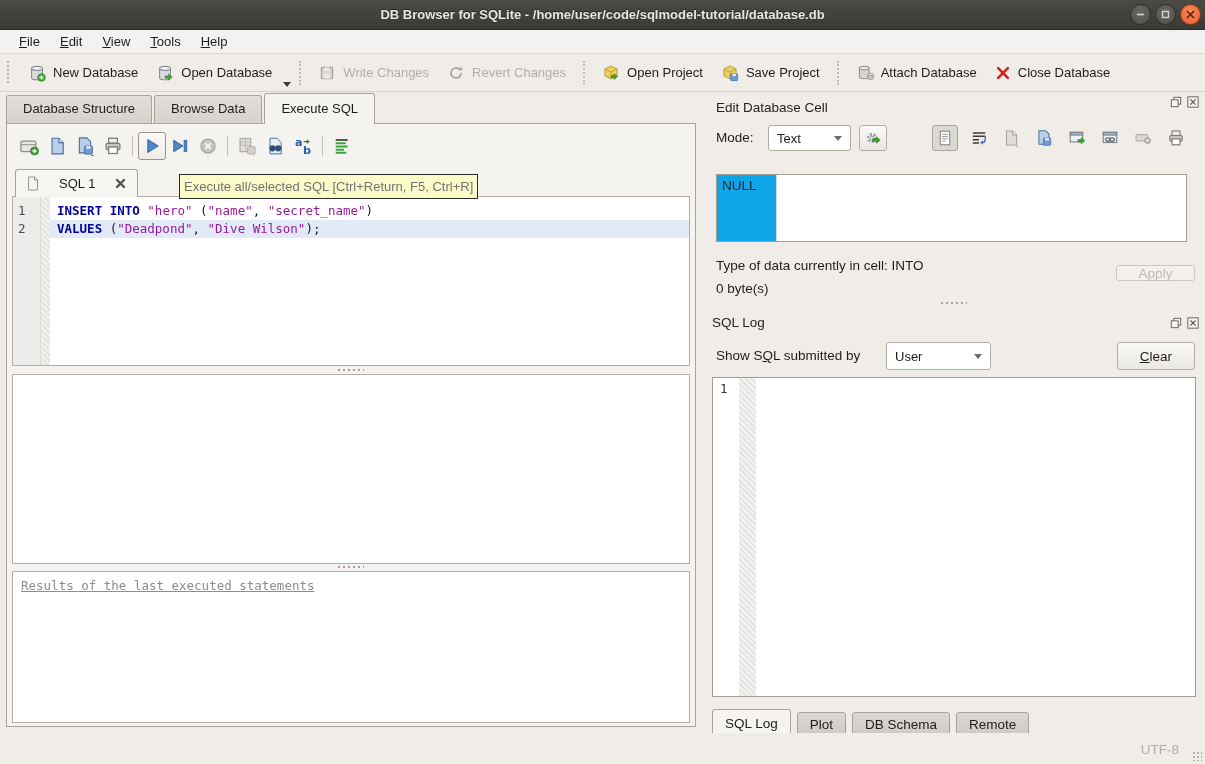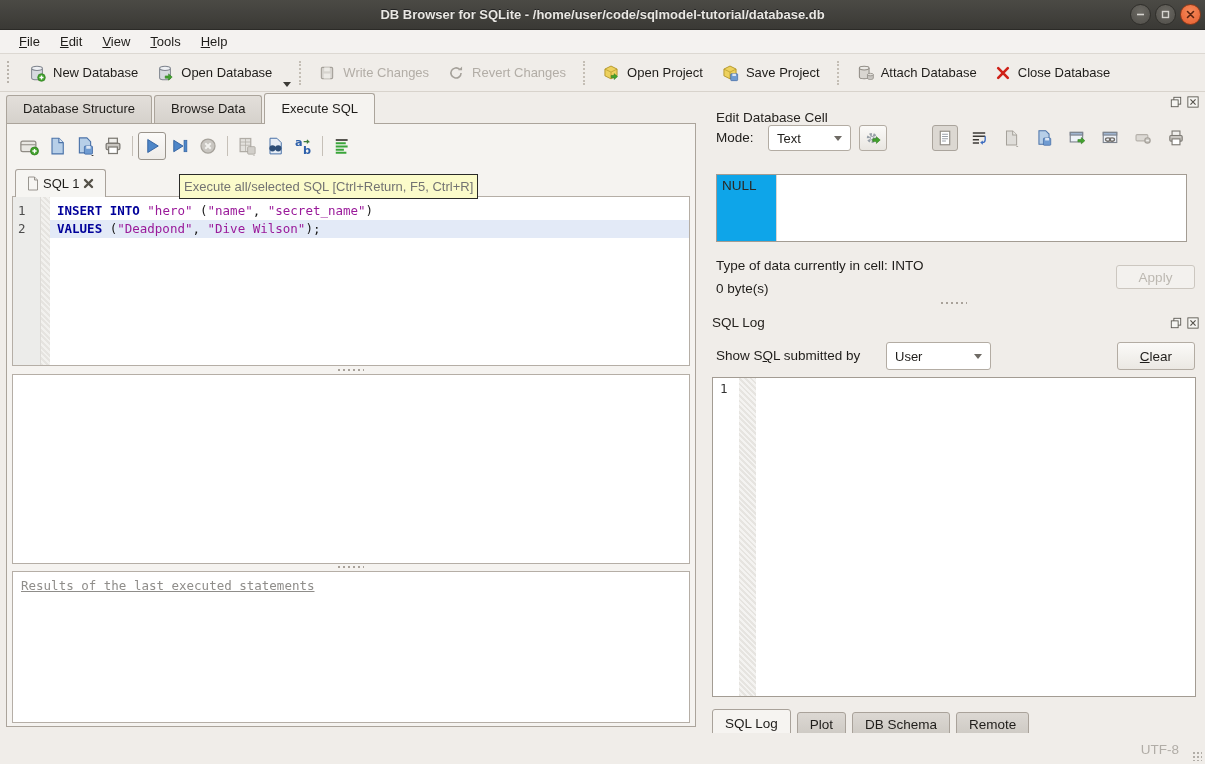--- a/index.html
+++ b/index.html
@@ -47,21 +47,21 @@
   .panel { position:absolute; left:6px; top:123px; width:690px; height:604px; background:#f5f3f0;
     border:1px solid #aba49b; z-index:2; }
 
   
   .sqltoolbar { position:absolute; left:8px; top:6px; height:32px; display:flex; align-items:center; }
   .sicon { width:28px; height:28px; display:flex; align-items:center; justify-content:center; border-radius:3px; }
   .sicon.hover { border:1px solid #9a948c; background:linear-gradient(#fbfaf9,#efece8); }
   .ssep { width:0; height:20px; border-left:1px solid #c6c0b8; margin:0 5px; }
 
   
-  .subtab { position:absolute; left:8px; top:45px; height:28px; padding:0 10px; display:flex; align-items:center; gap:3px;
+  .subtab { position:absolute; left:8px; top:45px; height:28px; padding:0 10px; display:flex; align-items:center; gap:19px;
     background:#f6f5f2; border:1px solid #a9a29a; border-bottom:none; border-radius:3px 3px 0 0; z-index:2; }
 
   
   .tooltip { position:absolute; left:172px; top:50px; padding:4px 4px; background:#fbfbca; border:1px solid #2a2a28;
     font-size:13px; color:#737373; z-index:10; white-space:nowrap; }
 
   
   .editor { position:absolute; left:5px; top:72px; width:678px; height:170px; background:#fff;
     border:1px solid #b5aea6; display:flex; }
   .gutter { width:28px; background:#ececea; border-right:1px solid #dddbd7; font-family:"DejaVu Sans Mono",monospace;
@@ -362,21 +362,21 @@
         <div class="dots"></div>
       </div>
 
     <div class="pane-res">
       <span>Results of the last executed statements</span>
     </div>
   </div>
 
   <div class="dock">
 
-    <div class="dock-title" style="left:12px; top:18px">Edit Database Cell</div>
+    <div class="dock-title" style="left:12px; top:8px">Edit Database Cell</div>
     <div class="dock-btns" style="right:6px; top:3px">
       <span class="dock-btn">
           <svg width="12" height="12" viewBox="0 0 14 14">
             <rect x="4.5" y="1.5" width="8" height="8" fill="#f6f5f2" stroke="#55524c"></rect>
             <rect x="1.5" y="4.5" width="8" height="8" fill="#f6f5f2" stroke="#55524c"></rect>
           </svg>
         </span>
       <span class="dock-btn">
           <svg width="12" height="12" viewBox="0 0 14 14">
             <rect x="1" y="1" width="12" height="12" fill="#f6f5f2" stroke="#55524c"></rect>
@@ -455,21 +455,21 @@
         </svg>
       </div>
 
     <div class="cellbox">
       <div class="cgutter">NULL</div>
       <div style="flex:1"></div>
     </div>
 
     <div class="label" style="position:absolute; left:12px; top:166px">Type of data currently in cell: INTO</div>
     <div class="label" style="position:absolute; left:12px; top:189px">0 byte(s)</div>
-    <div class="btn disabled" style="left:412px; top:173px; width:79px; height:24px">Apply</div>
+    <div class="btn disabled" style="left:412px; top:173px; width:79px; height:16px">Apply</div>
 
     <div class="hsplit" style="left:110px; top:208px; width:280px">
         <div class="dots"></div>
       </div>
 
     <div class="dock-title" style="left:8px; top:223px">SQL Log</div>
     <div class="dock-btns" style="right:6px; top:224px">
       <span class="dock-btn">
           <svg width="12" height="12" viewBox="0 0 14 14">
             <rect x="4.5" y="1.5" width="8" height="8" fill="#f6f5f2" stroke="#55524c"></rect>

